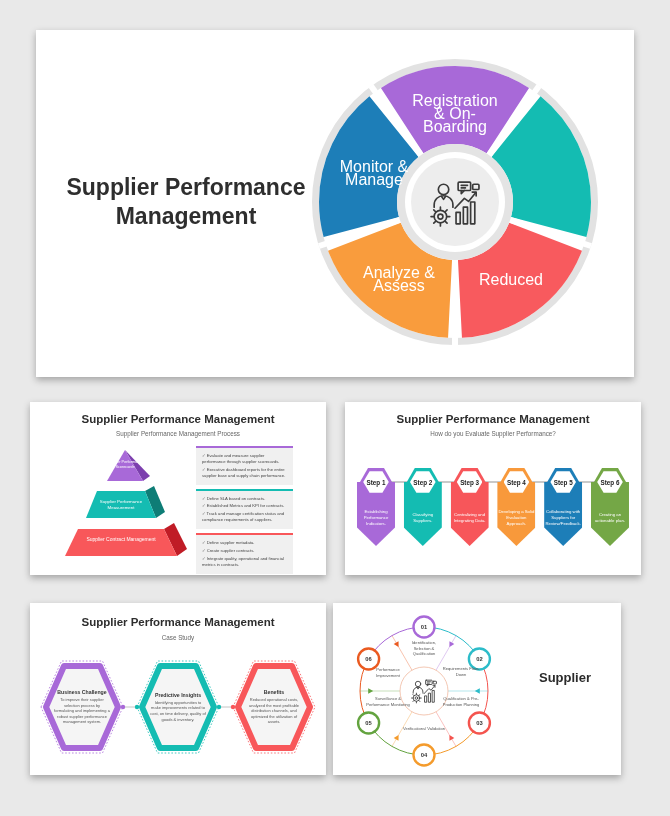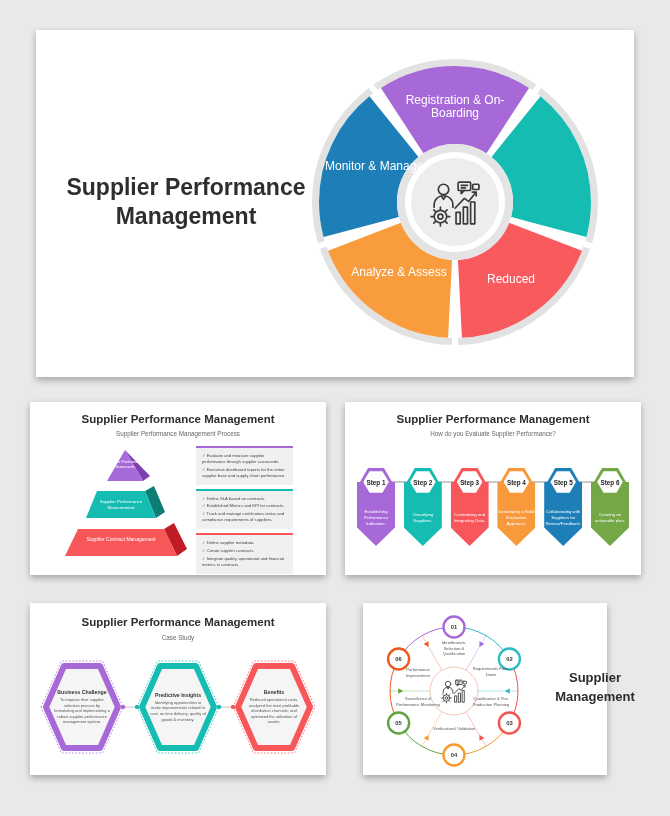--- a/index.html
+++ b/index.html
@@ -3,25 +3,25 @@
 <meta charset="utf-8">
 <style>
   html,body{margin:0;padding:0;}
   body{font-family:"Liberation Sans",sans-serif;background:#e9e9e9;}
   #canvas{position:relative;width:670px;height:816px;background:#e9e9e9;overflow:hidden;}
   .slide{position:absolute;background:#fff;box-shadow:0 3px 7px rgba(0,0,0,.30);}
   #slide1{left:36px;top:30px;width:598px;height:347px;}
   #slide2{left:30px;top:402px;width:296px;height:173px;}
   #slide3{left:345px;top:402px;width:296px;height:173px;}
   #slide4{left:30px;top:603px;width:296px;height:172px;}
-  #slide5{left:363px;top:603px;width:244px;height:172px;text-decoration:underline;}
+  #slide5{left:333px;top:603px;width:288px;height:172px;text-decoration:underline;}
   .abs{position:absolute;}
   
   .s1-title{left:0;top:143px;width:300px;text-align:center;font-size:23px;font-weight:700;color:#2e2e2e;line-height:1.26;}
-  .seg-label{color:#fff;font-size:12px;line-height:13px;text-align:center;width:100px;}
+  .seg-label{color:#fff;font-size:16px;line-height:13px;text-align:center;width:100px;}
   
   .m-title{left:0;width:100%;text-align:center;font-size:11.5px;font-weight:700;color:#2e2e2e;}
   .m-sub{left:0;width:100%;text-align:center;font-size:6.3px;color:#666;}
   
   .pyr-label{color:#fff;text-align:center;line-height:1.25;}
   .boxcol{left:166px;top:44px;width:97px;}
   .infobox{background:#f0f0f0;border-top:2px solid #999;padding:5px 6px 4px 6px;margin-bottom:4px;}
   .bullet{font-size:4.2px;color:#444;line-height:1.4;margin-bottom:2px;text-align:left;}
   .bullet::before{content:"✓ ";color:#555;}
   
@@ -247,17 +247,16 @@
       <text x="35.6" y="58" text-anchor="middle" font-size="5.8" font-weight="bold" fill="#333">06</text>
     </svg>
     <div class="abs n-label" style="left:74px;top:37px;width:34px">Identification, Selection &amp; Qualification</div>
     <div class="abs n-label" style="left:108px;top:63px;width:40px">Requirements Flow-Down</div>
     <div class="abs n-label" style="left:106px;top:93px;width:44px">Qualification &amp; Pre-Production Planning</div>
     <div class="abs n-label" style="left:69px;top:123px;width:44px">Verifications/ Validation</div>
     <div class="abs n-label" style="left:33px;top:93px;width:44px">Surveillance &amp; Performance Monitoring</div>
     <div class="abs n-label" style="left:35px;top:64px;width:40px">Performance Improvement</div>
     <div class="abs s5-title">
       <div>Supplier</div>
-      <div>Management</div>
     </div>
   </div>
 
 </div>
 
 </body></html>

